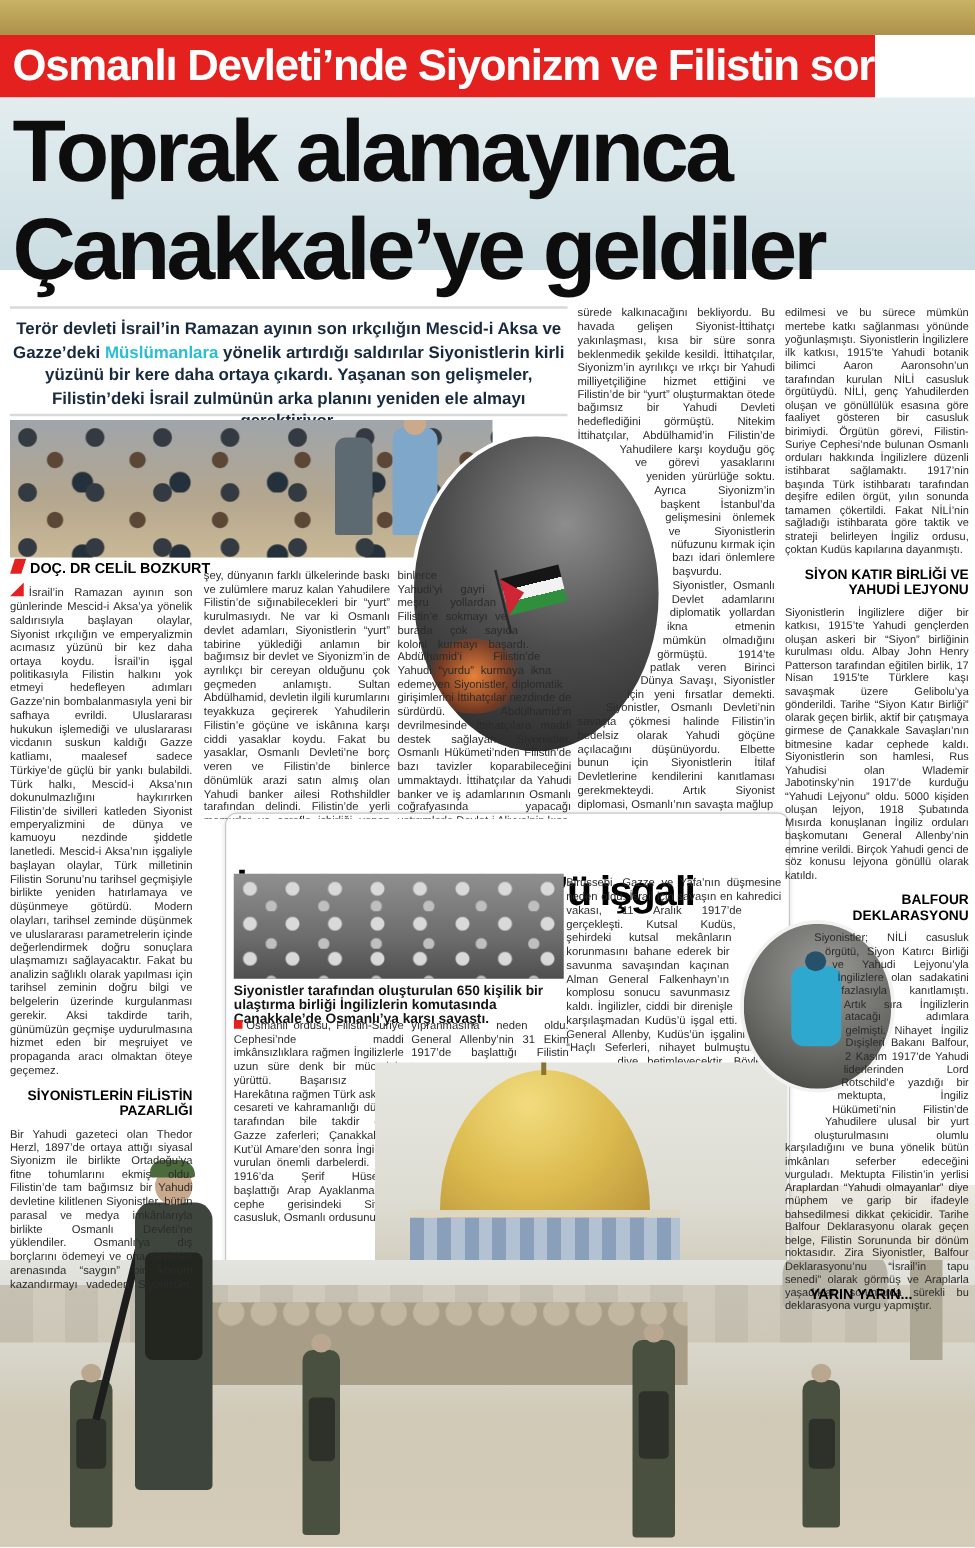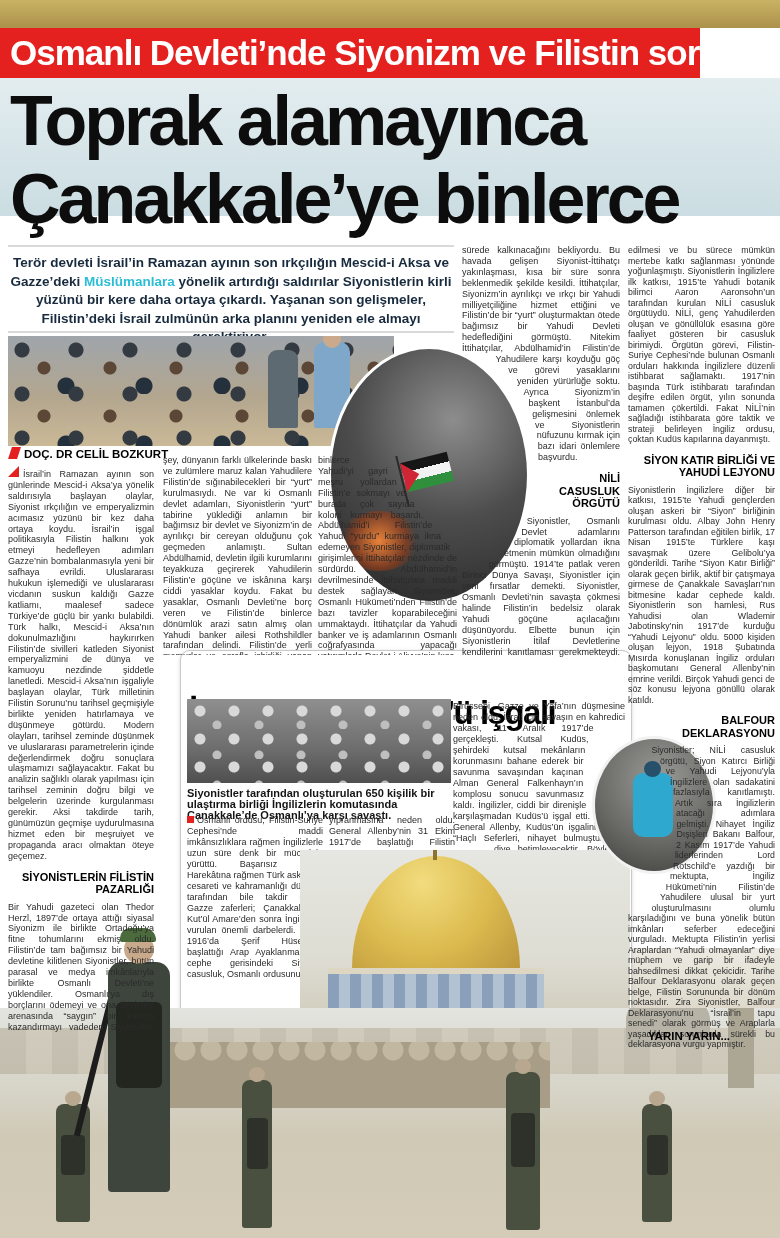--- a/index.html
+++ b/index.html
@@ -138,21 +138,21 @@
 </head>
 <body>
 
 <div id="page">
 
   <div class="goldstrip"></div>
   <div class="redband">Osmanlı Devleti’nde Siyonizm ve Filistin sorunu -1</div>
   <div class="headwrap">
     <div class="headline">
       <div>Toprak alamayınca</div>
-      <div>Çanakkale’ye binlerce</div>
+      <div>Çanakkale’ye geldiler</div>
     </div>
   </div>
 
   <div class="lead">
     <span>Terör devleti İsrail’in Ramazan ayının son ırkçılığın Mescid-i Aksa ve Gazze’deki </span><span class="hl-cyan">Müslümanlara</span><span> yönelik artırdığı saldırılar Siyonistlerin kirli yüzünü bir kere daha ortaya çıkardı. Yaşanan son gelişmeler, Filistin’deki İsrail zulmünün arka planını yeniden ele almayı gerektiriyor.</span>
   </div>
 
   <div class="ph photo-crowd">
     <div class="stand1"></div>
     <div class="stand2"></div>
@@ -205,21 +205,20 @@
 
   <div class="col col3">
     <span class="sp sp-col3"></span>
     <span>binlerce Yahudi’yi gayri meşru yollardan Filistin’e sokmayı ve burada çok sayıda koloni kurmayı başardı. Abdülhamid’i Filistin’de Yahudi “yurdu” kurmaya ikna edemeyen Siyonistler, diplomatik girişimlerini İttihatçılar nezdinde de sürdürdü. Abdülhamid’in devrilmesinde İttihatçılara maddi destek sağlayan Siyonistler, Osmanlı Hükümeti’nden Filistin’de bazı tavizler koparabileceğini ummaktaydı. İttihatçılar da Yahudi banker ve iş adamlarının Osmanlı coğrafyasında yapacağı yatırımlarla Devlet-i Aliyye’nin kısa</span>
   </div>
 
   <div class="col col4">
     <span>sürede kalkınacağını bekliyordu. Bu havada gelişen Siyonist-İttihatçı yakınlaşması, kısa bir süre sonra beklenmedik şekilde kesildi. İttihatçılar, Siyonizm’in ayrılıkçı ve ırkçı bir Yahudi milliyetçiliğine hizmet ettiğini ve Filistin’de bir “yurt” oluşturmaktan ötede bağımsız bir Yahudi Devleti hedeflediğini görmüştü. Nitekim İttihatçılar, Abdülhamid’in</span>
     <span class="sp sp-col4"></span>
     <span>Filistin’de Yahudilere karşı koyduğu göç ve görevi yasaklarını yeniden yürürlüğe soktu. Ayrıca Siyonizm’in başkent İstanbul’da gelişmesini önlemek ve Siyonistlerin nüfuzunu kırmak için bazı idari önlemlere başvurdu.</span>
-    <div class="sechead">NİLİ CASUSLUK ÖRGÜTÜ</div>
     <span>Siyonistler, Osmanlı Devlet adamlarını diplomatik yollardan ikna etmenin mümkün olmadığını görmüştü. 1914’te patlak veren Birinci Dünya Savaşı, Siyonistler için yeni fırsatlar demekti. Siyonistler, Osmanlı Devleti’nin savaşta çökmesi halinde Filistin’in bedelsiz olarak Yahudi göçüne açılacağını düşünüyordu. Elbette bunun için Siyonistlerin İtilaf Devletlerine kendilerini kanıtlaması gerekmekteydi. Artık Siyonist diplomasi, Osmanlı’nın savaşta mağlup</span>
   </div>
 
   <div class="col col5">
     <span>edilmesi ve bu sürece mümkün mertebe katkı sağlanması yönünde yoğunlaşmıştı. Siyonistlerin İngilizlere ilk katkısı, 1915’te Yahudi botanik bilimci Aaron Aaronsohn’un tarafından kurulan NİLİ casusluk örgütüydü. NİLİ, genç Yahudilerden oluşan ve gönüllülük esasına göre faaliyet gösteren bir casusluk birimiydi. Örgütün görevi, Filistin-Suriye Cephesi’nde bulunan Osmanlı orduları hakkında İngilizlere düzenli istihbarat sağlamaktı. 1917’nin başında Türk istihbaratı tarafından deşifre edilen örgüt, yılın sonunda tamamen çökertildi. Fakat NİLİ’nin sağladığı istihbarata göre taktik ve strateji belirleyen İngiliz ordusu, çoktan Kudüs kapılarına dayanmıştı.</span>
     <div class="sechead">SİYON KATIR BİRLİĞİ VE YAHUDİ LEJYONU</div>
     <span>Siyonistlerin İngilizlere diğer bir katkısı, 1915’te Yahudi gençlerden oluşan askeri bir “Siyon” birliğinin kurulması oldu. Albay John Henry Patterson tarafından eğitilen birlik, 17 Nisan 1915’te Türklere kaşı savaşmak üzere Gelibolu’ya gönderildi. Tarihe “Siyon Katır Birliği” olarak geçen birlik, aktif bir çatışmaya girmese de Çanakkale Savaşları’nın bitmesine kadar cephede kaldı. Siyonistlerin son hamlesi, Rus Yahudisi olan Wlademir Jabotinsky’nin 1917’de kurduğu “Yahudi Lejyonu” oldu. 5000 kişiden oluşan lejyon, 1918 Şubatında Mısırda konuşlanan İngiliz orduları başkomutanı General Allenby’nin emrine verildi. Birçok Yahudi genci de söz konusu lejyona gönüllü olarak katıldı.</span>
     <div class="sechead">BALFOUR DEKLARASYONU</div>
     <span class="sp sp-col5"></span>
     <span>Siyonistler; NİLİ casusluk örgütü, Siyon Katırcı Birliği ve Yahudi Lejyonu’yla İngilizlere olan sadakatini fazlasıyla kanıtlamıştı. Artık sıra İngilizlerin atacağı adımlara gelmişti. Nihayet İngiliz Dışişleri Bakanı Balfour, 2 Kasım 1917’de Yahudi liderlerinden Lord Rotschild’e yazdığı bir mektupta, İngiliz Hükümeti’nin Filistin’de Yahudilere ulusal bir yurt oluşturulmasını olumlu karşıladığını ve buna yönelik bütün imkânları seferber edeceğini vurguladı. Mektupta Filistin’in yerlisi Araplardan “Yahudi olmayanlar” diye müphem ve garip bir ifadeyle bahsedilmesi dikkat çekicidir. Tarihe Balfour Deklarasyonu olarak geçen belge, Filistin Sorununda bir dönüm noktasıdır. Zira Siyonistler, Balfour Deklarasyonu’nu “İsrail’in tapu senedi” olarak görmüş ve Araplarla yaşadıkları sorunlarda sürekli bu deklarasyona vurgu yapmıştır.</span>

